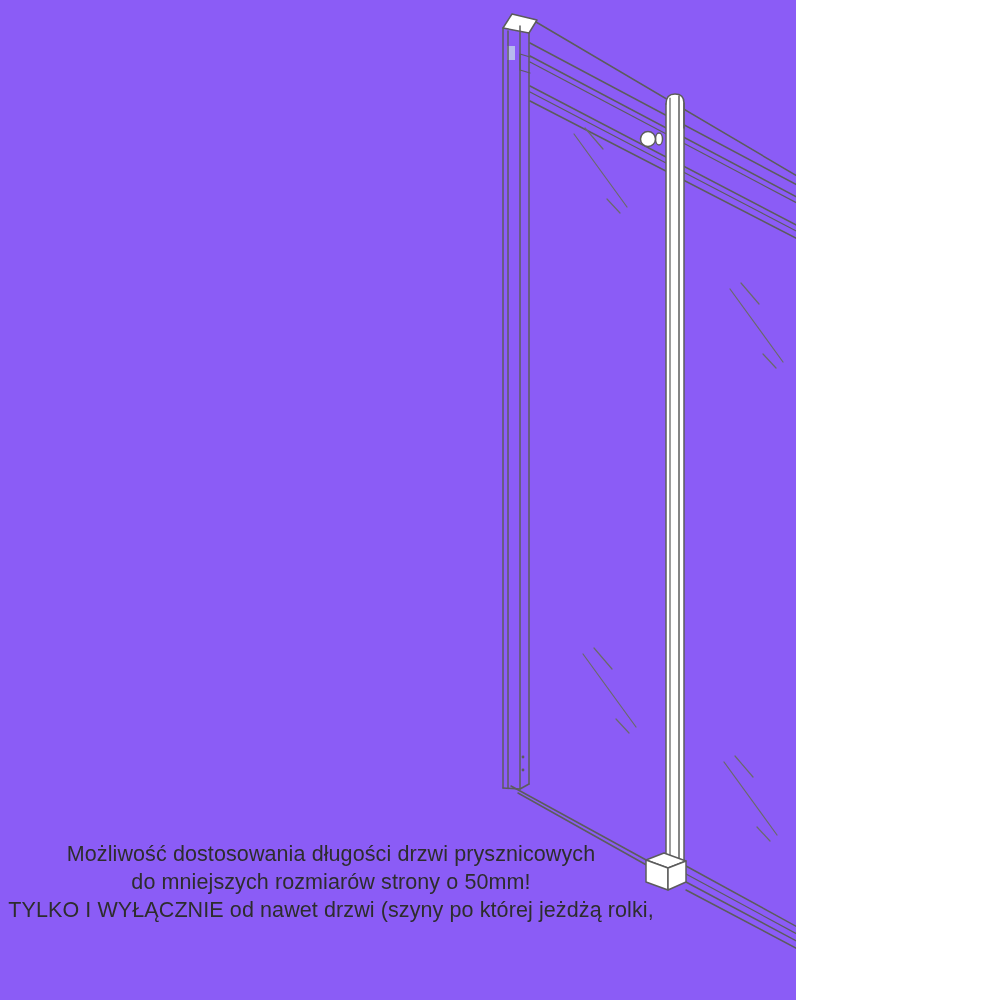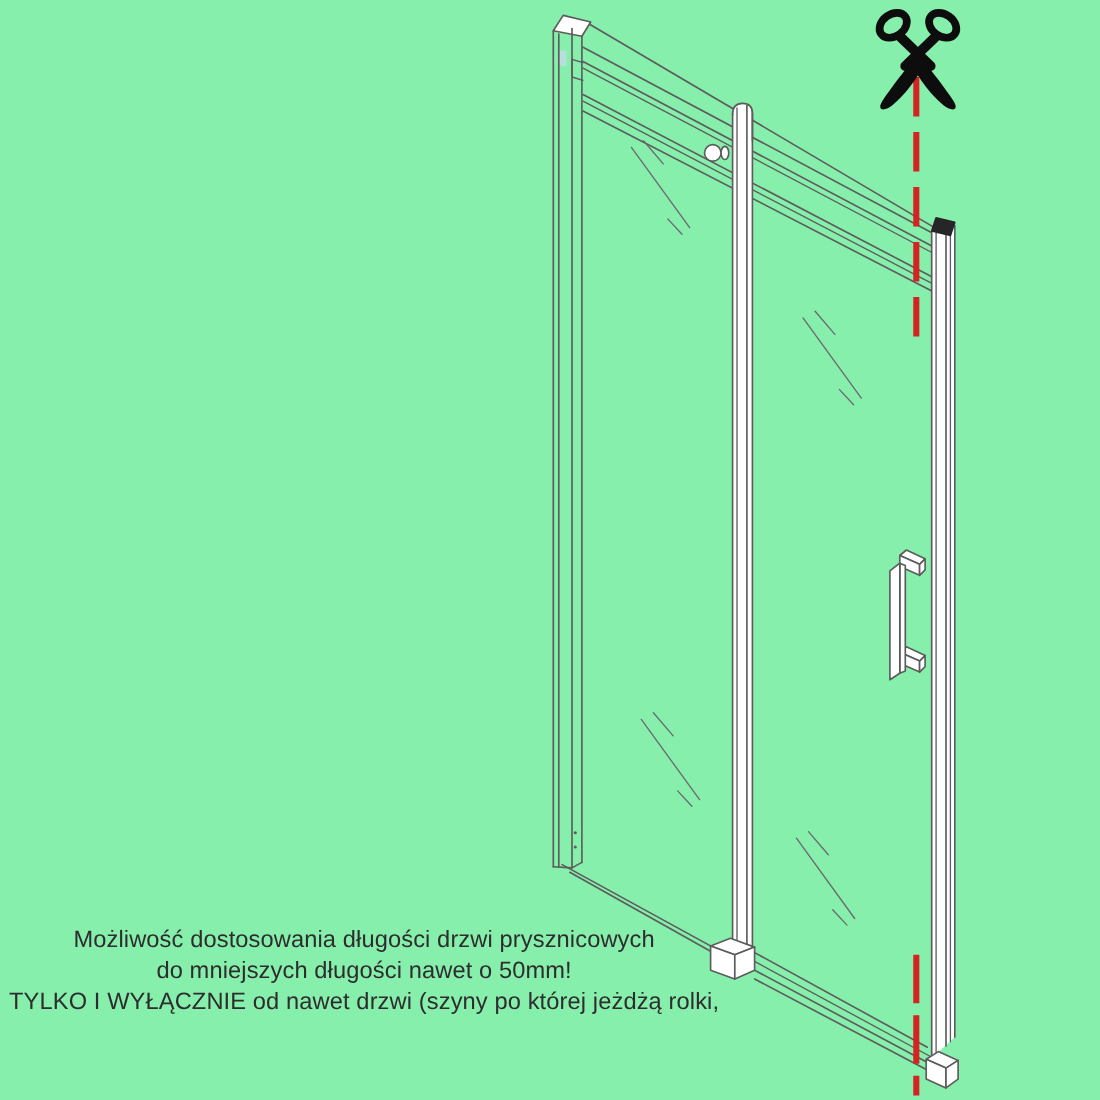--- a/index.html
+++ b/index.html
@@ -1,16 +1,16 @@
 <!DOCTYPE html>
 <html><head>
 <meta charset="utf-8">
 <style>
   html,body{margin:0;padding:0;background:#ffffff;}
-  .stage{position:relative;width:1000px;height:1000px;background:#86efac;overflow:hidden;
+  .stage{position:relative;width:796px;height:1000px;background:#8b5cf6;overflow:hidden;
          font-family:"Liberation Sans", sans-serif;}
   .drawing{position:absolute;left:0;top:0;width:1000px;height:1000px;}
   .caption{position:absolute;left:0;top:840px;width:662px;text-align:center;
            color:#2d2d2d;font-size:21.5px;line-height:28px;font-weight:400;
            letter-spacing:.1px;}
   .cap-line{white-space:nowrap;}
   .art{stroke:#5c5c5c;fill:none;stroke-width:1.5;stroke-linecap:round;stroke-linejoin:round;}
   .art .thin{stroke-width:1.2;}
   .wfill{fill:#ffffff;}
 </style>
@@ -119,17 +119,17 @@
         <path d="M850,34 L823,60" fill="none" stroke="#0d0d0d" stroke-width="9" stroke-linecap="round"></path>
         <path d="M842,56 C833,73 822,87 811,96 C803,102 797,100 802,92 C810,80 821,66 831,53 Z"></path>
         <path d="M827,56 C836,73 847,87 858,96 C866,102 872,100 867,92 C859,80 848,66 838,53 Z"></path>
       </g>
 
     </g>
   </svg>
 
   <div class="caption">
     <div class="cap-line">Możliwość dostosowania długości drzwi prysznicowych</div>
-    <div class="cap-line">do mniejszych długości nawet o 50mm!</div>
+    <div class="cap-line">do mniejszych rozmiarów strony o 50mm!</div>
     <div class="cap-line">TYLKO I WYŁĄCZNIE od nawet drzwi (szyny po której jeżdżą rolki,</div>
   </div>
 
 </div>
 
 </body></html>

